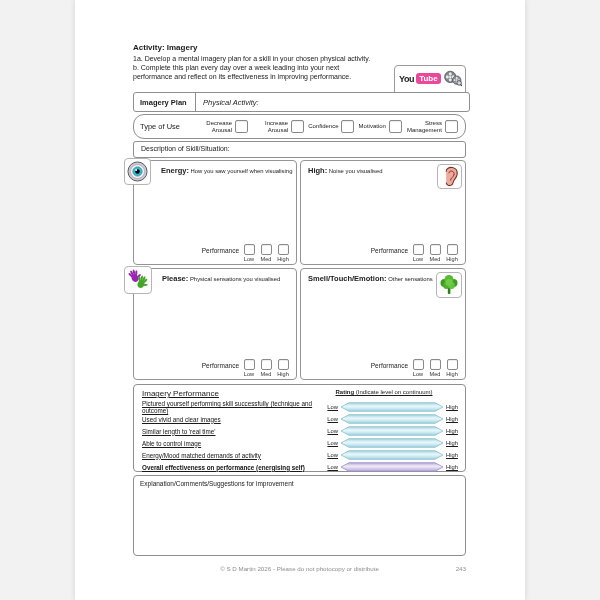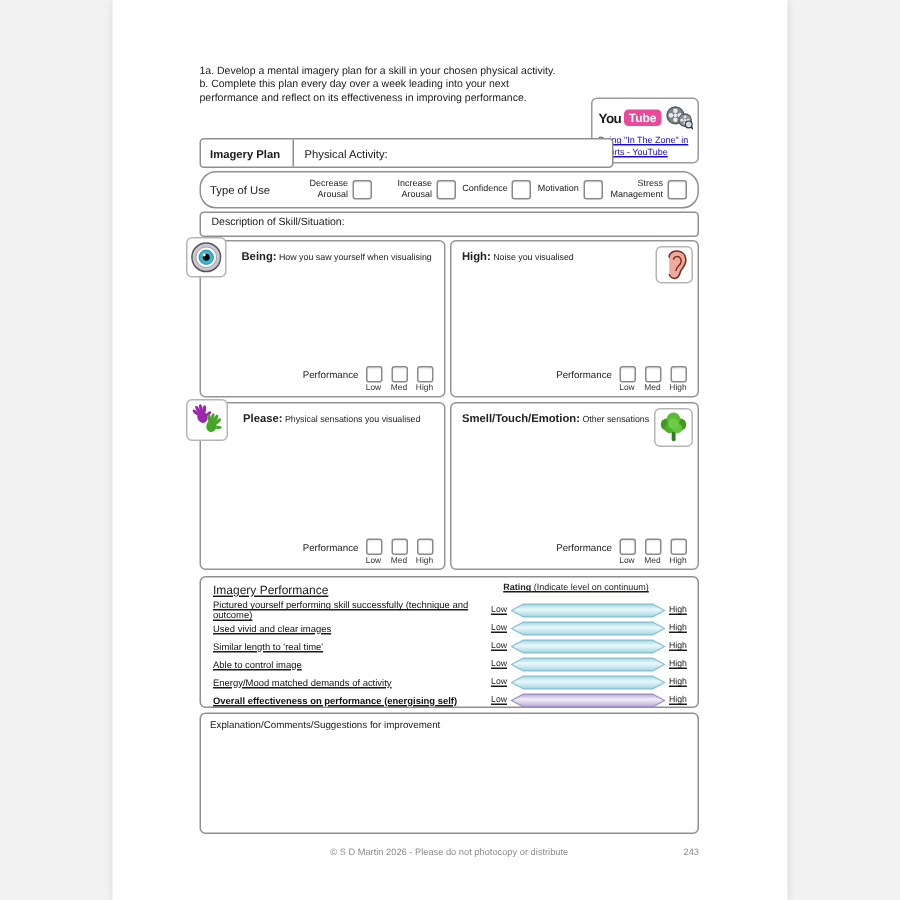--- a/index.html
+++ b/index.html
@@ -20,24 +20,24 @@
             border-radius:4px; background:#fff; padding:3px 3px 2px 4px;margin-top:21px; }
   .yt-row { display:flex; align-items:center; gap:2px; }
   .yt-you { font-weight:bold; font-size:9px; letter-spacing:-0.4px; }
   .yt-tube { background:#ec4899; color:#fff; font-weight:bold; font-size:8px;
              padding:0 3px; height:11px; line-height:11px; border-radius:3px; }
   .yt-link { display:block; font-size:6px; line-height:7.5px; color:#1a0ccc;
              text-decoration:underline; margin-top:3px; }
 
   
   .frame { border:1px solid #8f8f8f; border-radius:3px; background:#fff; }
-  .plan-row { left:133px; top:92px; width:276px; height:20px; display:flex; }
+  .plan-row { left:133px; top:92px; width:337px; height:20px; display:flex; }
   .plan-label { width:62px; border-right:1px solid #8f8f8f; font-weight:bold;
                 font-size:7.5px; display:flex; align-items:center; padding-left:6px; }
-  .plan-value { flex:1; font-size:7.5px; display:flex; align-items:center; padding-left:7px; }
+  .plan-value { flex:1; font-size:7.5px; display:flex; align-items:center; padding-left:7px;font-style:italic; }
 
   .type-row { left:133px; top:114px; width:333px; height:25px; display:flex;
               align-items:center; padding:0 7px 0 6px;border-radius:11px; }
   .type-label { font-size:7.5px; width:56px; flex:none; }
   .type-opts { flex:1; display:flex; align-items:center; justify-content:space-between; }
   .type-opt { display:flex; align-items:center; gap:3px; }
   .type-opt-label { font-size:6px; line-height:6.5px; text-align:right; max-width:36px; color:#222; }
   .cb { width:13px; height:13px; border:1px solid #8a8a8a; border-radius:2px;
         background:#fff; box-shadow:inset 0 1px 1px rgba(0,0,0,.08); flex:none; }
 
@@ -105,20 +105,21 @@
         <ellipse cx="-3" cy="-4.5" rx="1.1" ry="2.6" transform="rotate(-25 -3 -4.5)"></ellipse>
         <ellipse cx="-1" cy="-5.6" rx="1.1" ry="2.9" transform="rotate(-8 -1 -5.6)"></ellipse>
         <ellipse cx="1.2" cy="-5.6" rx="1.1" ry="2.9" transform="rotate(8 1.2 -5.6)"></ellipse>
         <ellipse cx="3.2" cy="-4.4" rx="1.1" ry="2.5" transform="rotate(25 3.2 -4.4)"></ellipse>
         <ellipse cx="4.6" cy="-0.5" rx="1" ry="2.2" transform="rotate(70 4.6 -0.5)"></ellipse>
       </g>
     </defs>
   </svg>
 
   <div class="abs" style="left:133px; top:43px; width:266px;">
+    <div class="hdr-title">Activity: Imagery</div>
     <div class="hdr-line">1a. Develop a mental imagery plan for a skill in your chosen physical activity.</div>
     <div class="hdr-line">b. Complete this plan every day over a week leading into your next</div>
     <div class="hdr-line">performance and reflect on its effectiveness in improving performance.</div>
   </div>
 
   <div class="abs yt-box">
     <div class="yt-row">
       <span class="yt-you">You</span>
       <span class="yt-tube">Tube</span>
       <svg width="23" height="19" viewBox="0 0 24 20">
@@ -168,21 +169,21 @@
       <div class="type-opt">
         <span class="type-opt-label">Stress Management</span>
         <span class="cb"></span>
       </div>
     </div>
   </div>
 
   <div class="abs frame desc-box">Description of Skill/Situation:</div>
 
   <div class="abs sense" style="left:133px; top:160px; width:164px; height:105px;">
-    <div class="sense-title" style="left:27px;"><b>Being:</b>
+    <div class="sense-title" style="left:27px;"><b>Energy:</b>
           <span>How you saw yourself when visualising</span></div>
     <div class="perf-row">
       <span class="perf-label">Performance</span>
       <span class="cb-col">
           <span class="cb-sm"></span>
           <span class="cb-cap">Low</span>
         </span>
       <span class="cb-col">
           <span class="cb-sm"></span>
           <span class="cb-cap">Med</span>

